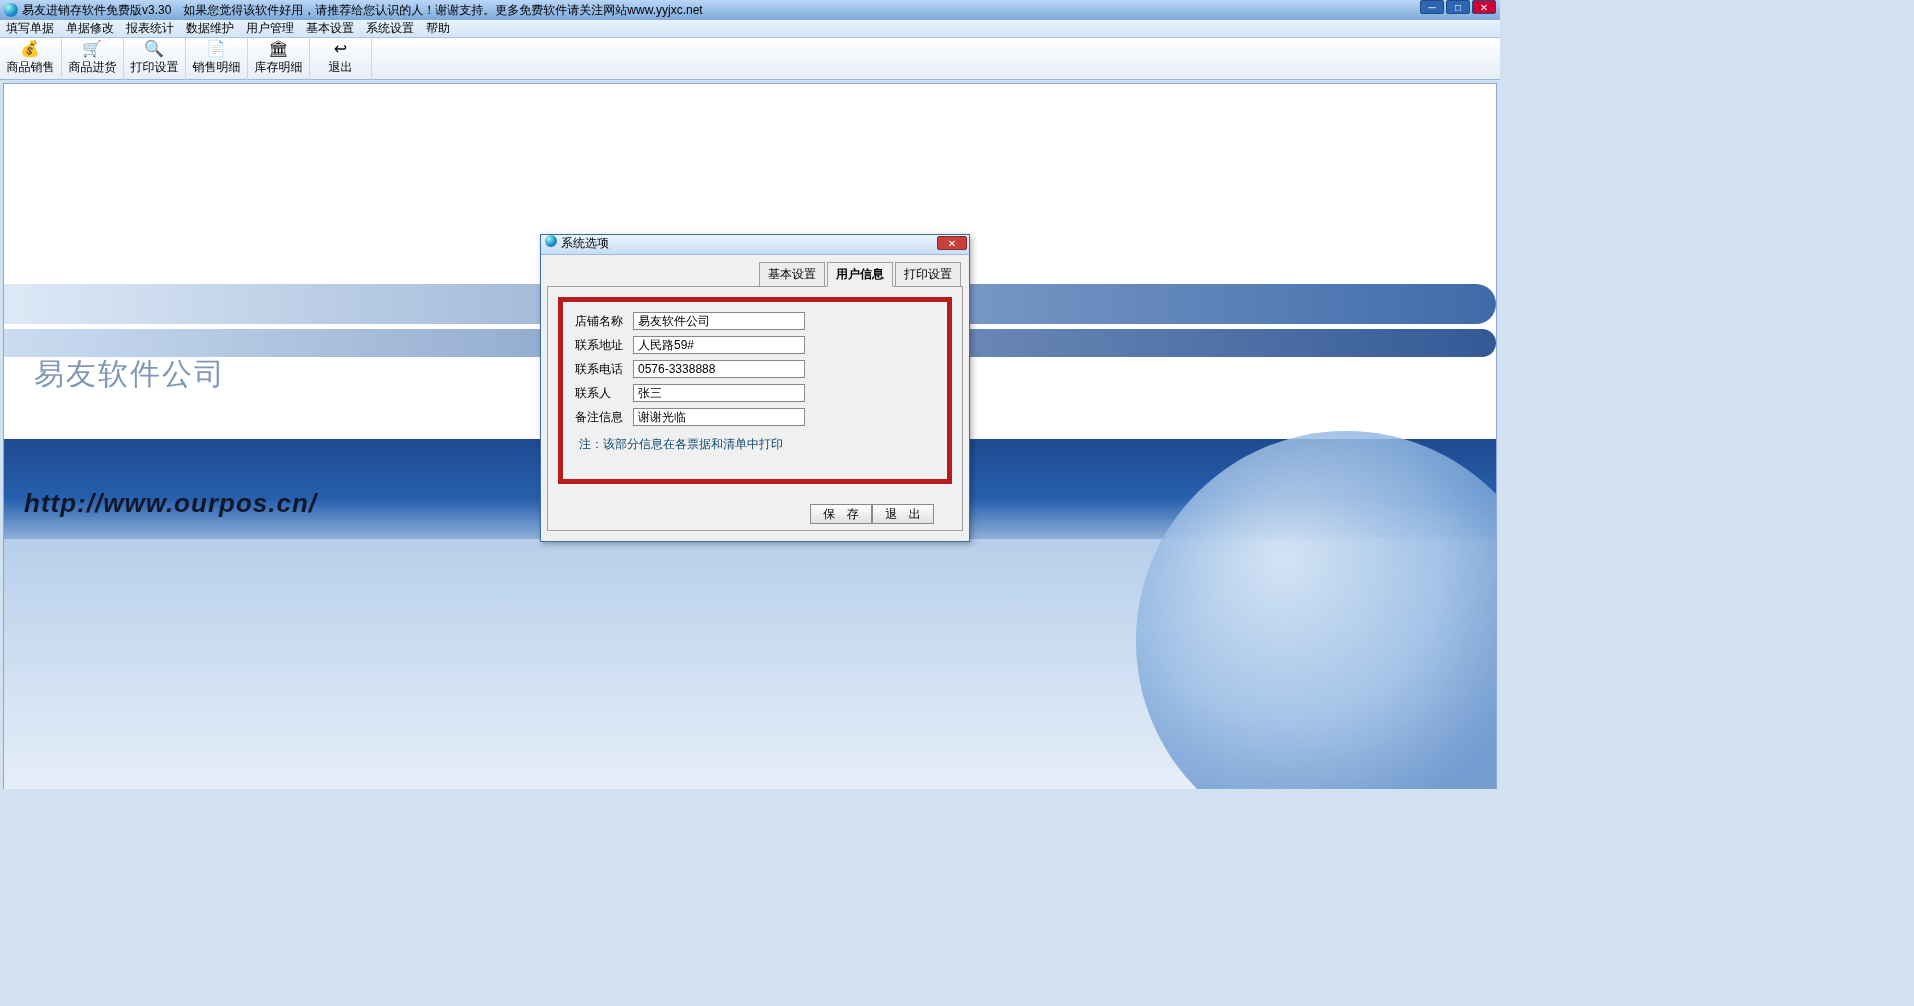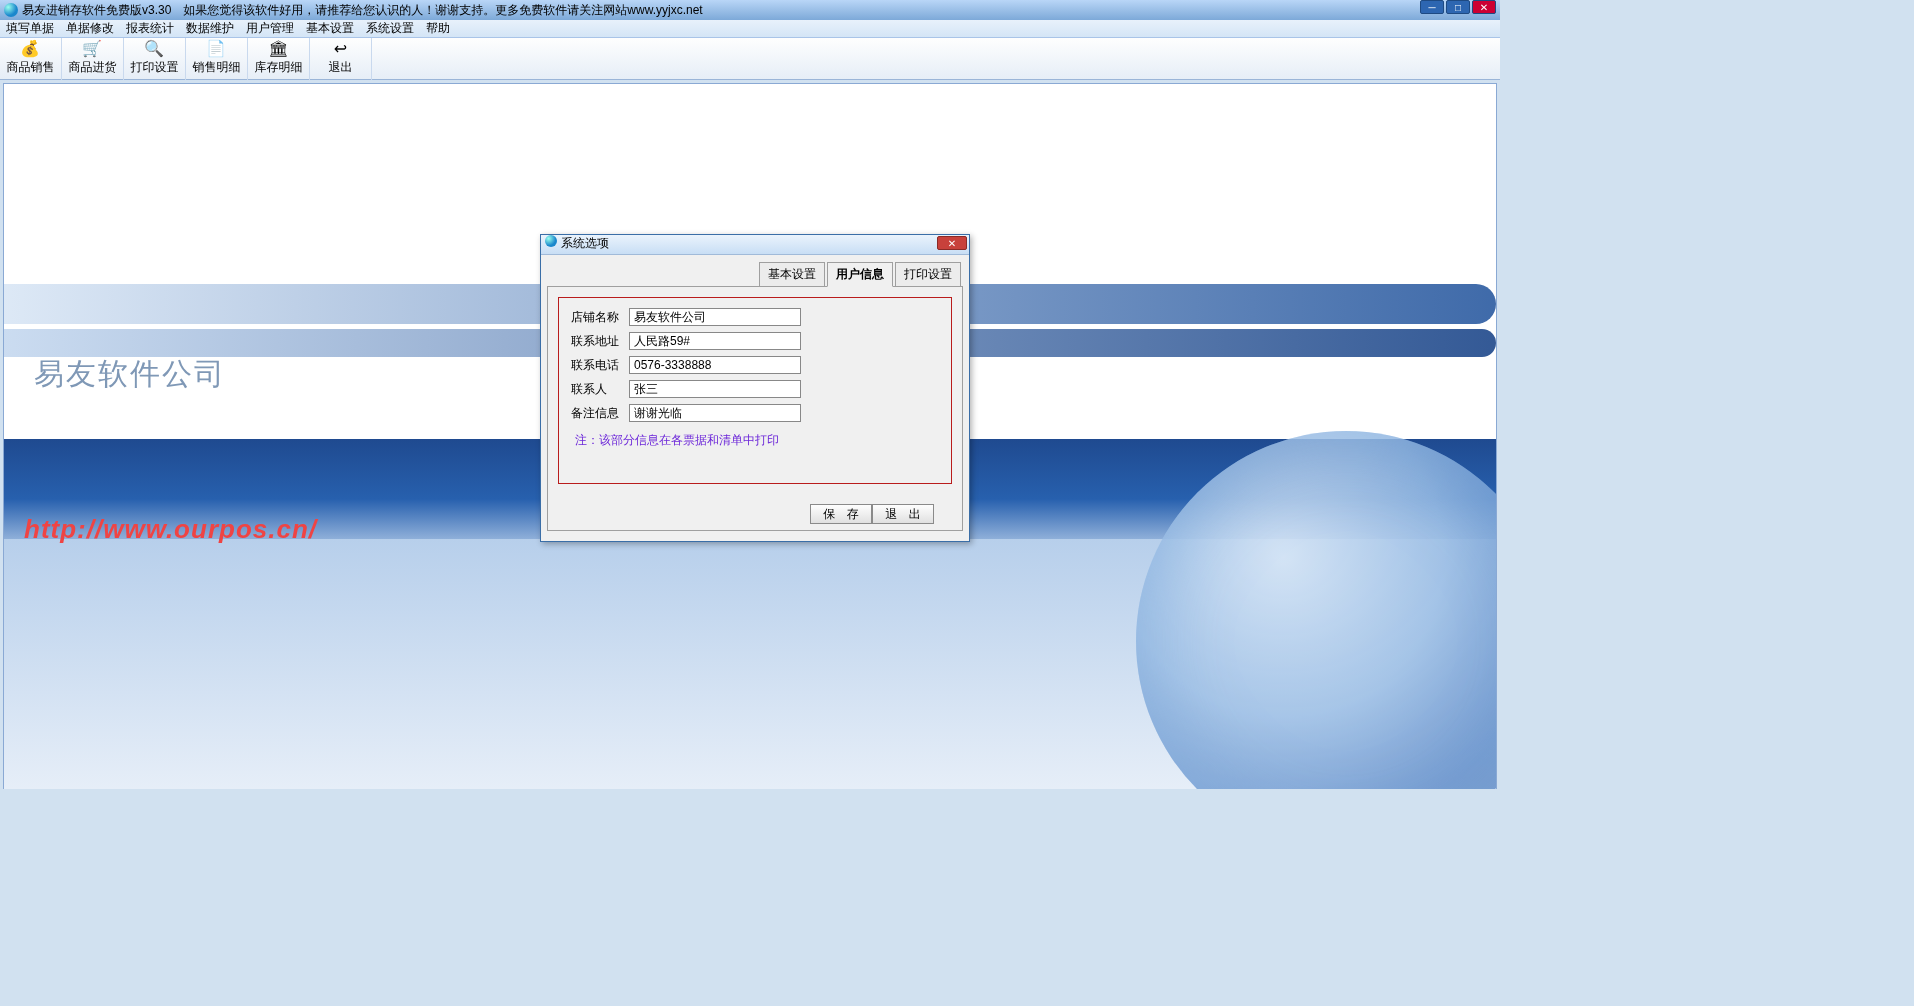--- a/index.html
+++ b/index.html
@@ -27,41 +27,41 @@
 .content { position:relative; height:calc(100% - 80px); background:#fff; margin:3px; border:1px solid #8aa9d4; overflow:hidden; }
 
 
 .bg-band-1 { position:absolute; left:0; right:0; top:200px; height:40px; background:linear-gradient(to right,#d9e6f5,#2a5aa0); border-radius:0 40px 40px 0; opacity:.9; }
 .bg-band-2 { position:absolute; left:0; right:0; top:245px; height:28px; background:linear-gradient(to right,#c5d8ef,#1d478a); border-radius:0 30px 30px 0; opacity:.9; }
 .bg-band-3 { position:absolute; left:0; right:0; top:355px; height:120px; background:linear-gradient(to bottom,#1f4a90 0%,#2760ae 50%,#c3d7ef 100%); }
 .bg-band-4 { position:absolute; left:0; right:0; top:455px; height:250px; background:linear-gradient(to bottom,#b7cfeb 0%,#e6eef8 100%); }
 .globe { position:absolute; right:-60px; bottom:-60px; width:420px; height:420px; border-radius:50%; background:radial-gradient(circle at 35% 30%,#d8e7f7 0%,#9ec0e6 40%,#5e8bc8 70%,#3e6aa9 100%); box-shadow:0 0 80px rgba(126,170,220,.7) inset; opacity:.85; }
 
 .watermark-company { position:absolute; left:30px; top:270px; font-size:30px; color:#7f98b6; letter-spacing:2px; }
-.watermark-url { position:absolute; left:20px; top:430px; font-size:26px; font-style:italic; color:#ef4444; font-weight:bold; letter-spacing:1px; }
+.watermark-url { position:absolute; left:20px; top:404px; font-size:26px; font-style:italic; color:#0f172a; font-weight:bold; letter-spacing:1px; }
 
 
 .dialog { position:absolute; left:536px; top:150px; width:430px; background:#f0f0f0; border:1px solid #3a6ea7; box-shadow:2px 2px 6px rgba(0,0,0,.3); }
 .dlg-title { height:20px; background:linear-gradient(to bottom,#eaf3fc,#c8def5); display:flex; padding:0 4px; position:relative; border-bottom:1px solid #a0bad9; }
 .dlg-title .app-icon { width:12px; height:12px; border-radius:50%; background:radial-gradient(circle at 30% 30%,#9fe 0%,#1a87cc 60%); margin-right:4px; }
 .dlg-title-text { font-size:12px; }
 .dlg-close { position:absolute; right:2px; top:1px; width:30px; height:14px; background:#c8413b; color:#fff; border:1px solid #8b2b27; border-radius:2px; display:flex; align-items:center; justify-content:center; font-size:10px; cursor:pointer; }
 
 .dlg-body { padding:6px 6px 10px 6px; background:#f0f0f0; }
 
 .tabs { display:flex; margin-bottom:0;justify-content:flex-end; }
 .tab { padding:3px 8px; border:1px solid #9f9f9f; background:#ececec; font-size:12px; cursor:pointer; margin-right:2px; position:relative; top:1px; }
 .tab.active { background:#f0f0f0; border-bottom:1px solid #f0f0f0; font-weight:bold; }
 .tab-frame { border:1px solid #9f9f9f; background:#f0f0f0; padding:0; }
 
-.form-panel { border:1px solid #b91c1c; margin:10px; padding:10px 12px 18px 12px; background:#f0f0f0; }
+.form-panel { border:5px solid #b91c1c; margin:10px; padding:10px 12px 18px 12px; background:#f0f0f0; }
 .form-row { display:flex; align-items:center; margin-bottom:6px; }
 .form-row label { width:58px; text-align:left; font-size:12px; color:#000; }
 .form-row input { width:172px; height:18px; border:1px solid #888; padding:0 4px; font-size:12px; background:#fff; }
-.note { color:#6d28d9; font-size:12px; margin:10px 0 16px 4px; }
+.note { color:#0c4a6e; font-size:12px; margin:10px 0 8px 4px; }
 
 .dlg-btns { display:flex; justify-content:flex-end; padding:10px 28px 6px 0; }
 .dlg-btn { width:62px; height:20px; border:1px solid #8a8a8a; background:linear-gradient(to bottom,#fefefe,#e0e0e0); font-size:12px; cursor:pointer; letter-spacing:4px; padding-left:4px; }
 </style>
 </head>
 <body>
 
 <div class="titlebar">
   <span class="app-icon"></span>
   <span class="title-text">易友进销存软件免费版v3.30　如果您觉得该软件好用，请推荐给您认识的人！谢谢支持。更多免费软件请关注网站www.yyjxc.net</span>

